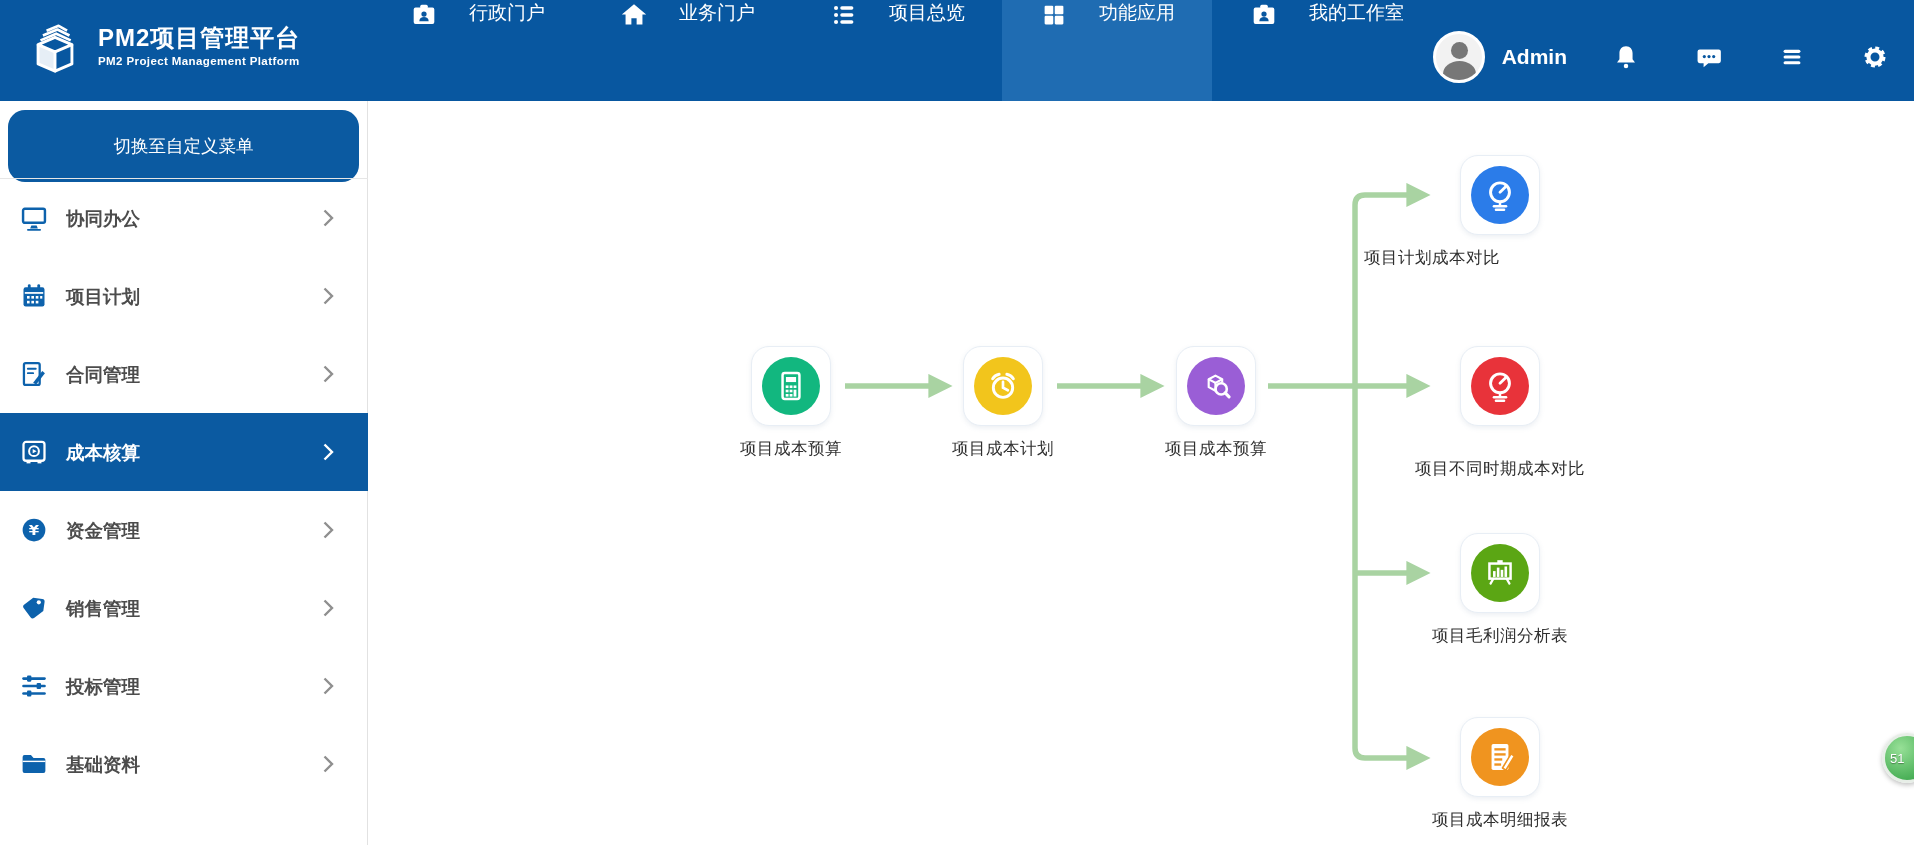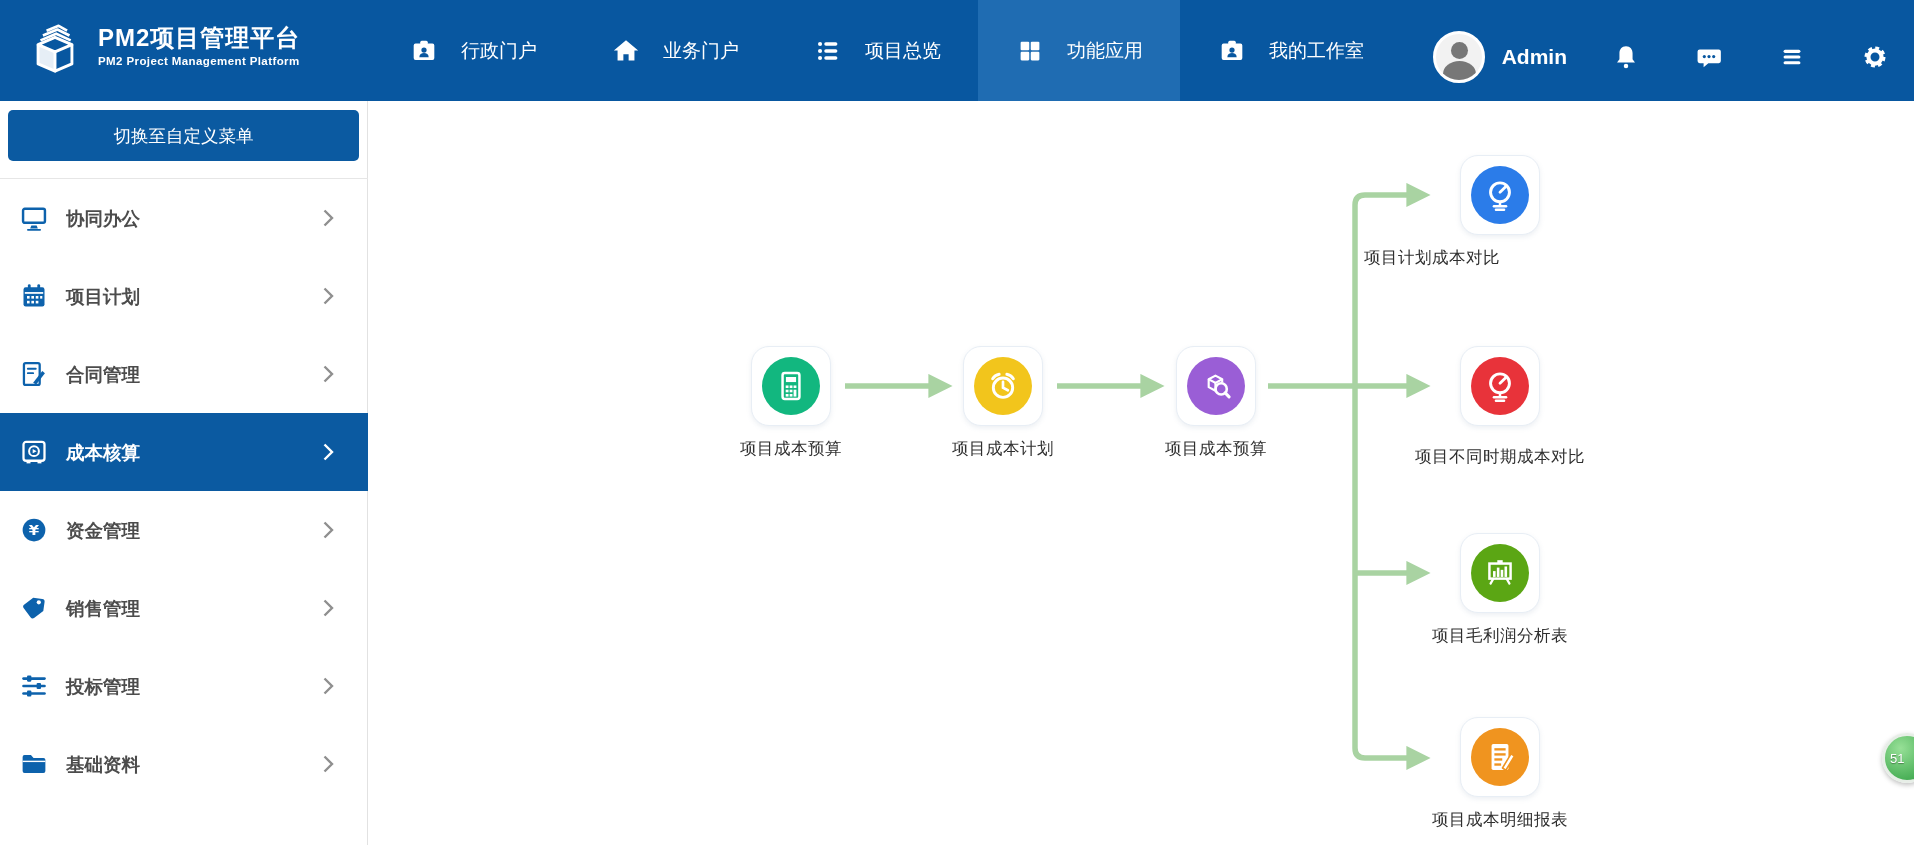--- a/index.html
+++ b/index.html
@@ -8,35 +8,35 @@
   body{position:relative}
 
   
   .topbar{position:absolute;left:0;top:0;width:1914px;height:101px;background:var(--c-topbar,#0857a0);z-index:5}
   .logo{position:absolute;left:26px;top:12px;display:flex;align-items:center;color:#fff}
   .logo svg{width:58px;height:58px;margin-top:6px}
   .logo-text{margin-left:14px}
   .logo-title{font-size:24px;font-weight:bold;letter-spacing:1px;line-height:34px}
   .logo-sub{font-size:11.5px;font-weight:bold;letter-spacing:.4px}
   .nav{position:absolute;left:372px;top:0;height:101px;display:flex}
-  .nav-item{display:flex;align-items:center;gap:22px;padding:0 37px;color:#fff;font-size:19px;cursor:pointer}
+  .nav-item{display:flex;align-items:flex-start;gap:30px;padding:0 37px;color:#fff;font-size:19px;cursor:pointer}
   .nav-item.active{background:var(--c-topbarActive,#1f6cb2)}
   .nav-item svg{width:30px;height:30px}
   .top-right{position:absolute;right:22px;top:0;height:113px;display:flex;align-items:center}
   .avatar{width:52px;height:52px;border-radius:50%;background:#f2f2f2;border:3px solid #fff;position:relative;overflow:hidden}
   .avatar .head{position:absolute;left:15px;top:8px;width:17px;height:17px;border-radius:50%;background:#777}
   .avatar .body{position:absolute;left:7px;top:27px;width:33px;height:26px;border-radius:50% 50% 0 0;background:#777}
   .user-name{color:#fff;font-size:21px;font-weight:600;margin-left:17px;margin-right:42px}
   .tb-icon{width:34px;height:34px;margin-left:49px;display:flex;align-items:center;justify-content:center;cursor:pointer}
   .tb-icon svg{width:30px;height:30px}
 
   
   .sidebar{position:absolute;left:0;top:101px;width:368px;height:744px;background:#fff;border-right:1px solid #e2e2e2;z-index:4}
-  .switch-btn{position:absolute;left:8px;top:9px;width:351px;height:51px;background:var(--c-sidebarButton,#0b5aa1);
-    color:#fff;font-size:17.5px;border:none;border-radius:5px;cursor:pointer;font-family:inherit}
+  .switch-btn{position:absolute;left:8px;top:9px;width:351px;height:72px;background:var(--c-sidebarButton,#0b5aa1);
+    color:#fff;font-size:17.5px;border:none;border-radius:17px;cursor:pointer;font-family:inherit}
   .side-divider{position:absolute;left:0;top:77px;width:368px;height:1px;background:#e6e6e6}
   .menu{position:absolute;left:0;top:78px;width:368px}
   .side-item{height:78px;display:flex;align-items:center;padding-left:20px;cursor:pointer;color:#0d62ac}
   .side-item .s-label{margin-left:18px;font-size:18.5px;font-weight:bold;color:#4c4c4c}
   .side-item .chev{margin-left:auto;margin-right:34px;color:#8f8f8f;display:flex}
   .side-item svg.sic{width:28px;height:28px}
   .side-item.active{background:var(--c-sidebarActive,#0b5aa1);color:#fff}
   .side-item.active .s-label,.side-item.active .chev{color:#fff}
 
   
@@ -136,21 +136,21 @@
     <div class="circle" style="background-color: rgb(232, 51, 58);">
       <svg viewBox="0 0 32 32" fill="none" stroke="#fff">
           <circle cx="16" cy="13.6" r="8.4" stroke-width="2.6"></circle>
           <path d="M16 13.6 L20.8 8.8" stroke-width="2.5" stroke-linecap="round"></path>
           <path d="M16 22.2 V25.6" stroke-width="2.2"></path>
           <path d="M10.6 26 H21.4" stroke-width="2.2" stroke-linecap="round"></path>
           <path d="M12.4 29.2 H19.6" stroke-width="2.2" stroke-linecap="round"></path>
         </svg>
     </div>
   </div>
-  <div class="flow-label" style="left:1360px;top:446px">项目不同时期成本对比</div>
+  <div class="flow-label" style="left:1360px;top:458px">项目不同时期成本对比</div>
 
   <div class="tile" style="left:1460px;top:533px">
     <div class="circle" style="background-color: rgb(91, 166, 20);">
       <svg viewBox="0 0 32 32">
           <rect x="13.6" y="4.6" width="4.8" height="3" fill="#fff"></rect>
           <rect x="6.6" y="7.6" width="18.8" height="13.4" fill="none" stroke="#fff" stroke-width="2.2"></rect>
           <g fill="#fff">
             <rect x="9.8" y="14.3" width="2.3" height="5.2"></rect>
             <rect x="13.2" y="11.2" width="2.3" height="8.3"></rect>
             <rect x="16.6" y="13.2" width="2.3" height="6.3"></rect>

